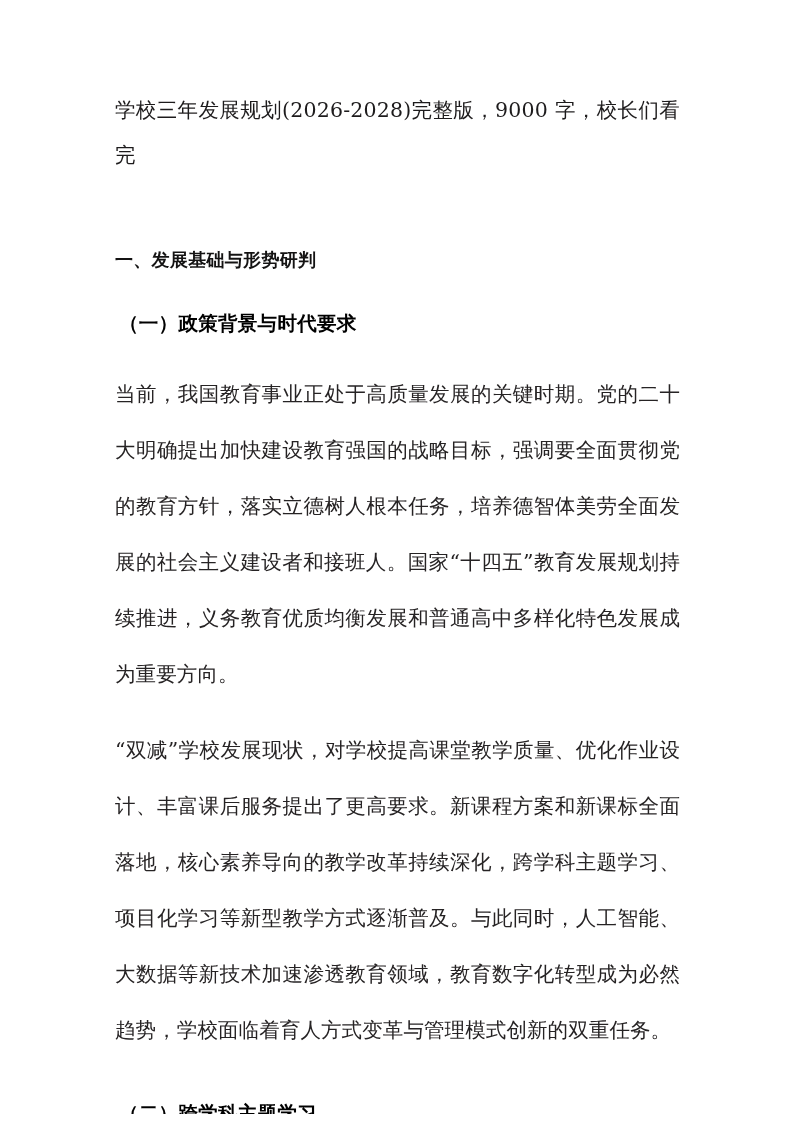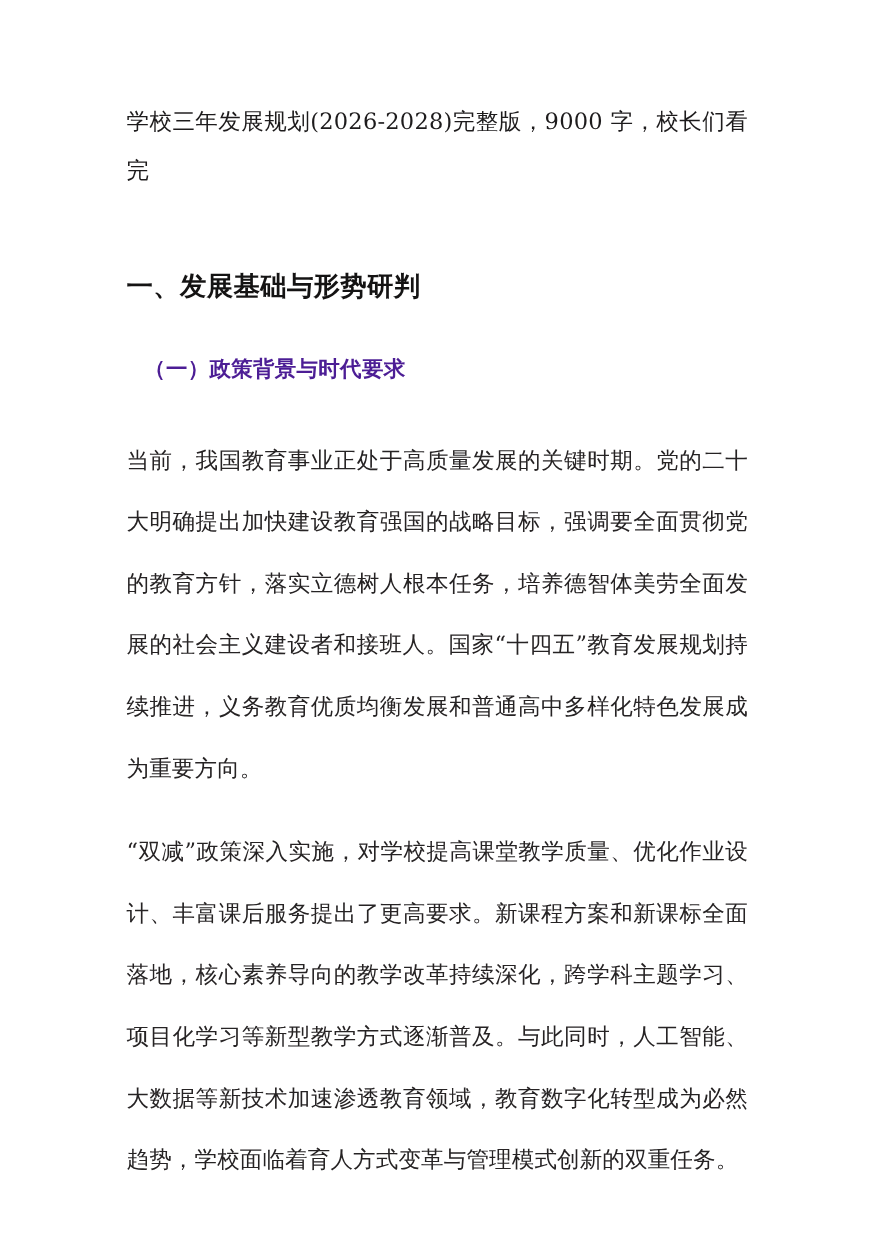--- a/index.html
+++ b/index.html
@@ -38,35 +38,35 @@
     text-align: justify;
     text-justify: inter-ideograph;
   }
 
   .spacer-lg {
     height: 66px;
   }
 
   .heading-1 {
     font-family: "DejaVu Sans", "Liberation Sans", sans-serif;
-    font-size: 24px;
+    font-size: 18px;
     line-height: 32px;
     font-weight: bold;
     color: #141313;
     margin: 0;
     letter-spacing: 0.3px;
   }
 
   .heading-2 {
     font-family: "DejaVu Sans", "Liberation Sans", sans-serif;
     font-size: 19.5px;
     line-height: 32px;
     font-weight: bold;
-    color: #4c1d95;
-    margin: 16px;
+    color: #000000;
+    margin: 4px;
     letter-spacing: 0.3px;
   }
 
   .body-par {
     font-family: "DejaVu Serif", "Liberation Serif", serif;
     font-size: 20.5px;
     line-height: 56px;
     color: #262324;
     margin: 0;
     text-align: justify;
@@ -94,20 +94,20 @@
     <div class="gap-after-h1"></div>
 
     <div class="heading-2">（一）政策背景与时代要求</div>
 
     <div class="gap-after-h2"></div>
 
     <p class="body-par">当前，我国教育事业正处于高质量发展的关键时期。党的二十大明确提出加快建设教育强国的战略目标，强调要全面贯彻党的教育方针，落实立德树人根本任务，培养德智体美劳全面发展的社会主义建设者和接班人。国家“十四五”教育发展规划持续推进，义务教育优质均衡发展和普通高中多样化特色发展成为重要方向。</p>
 
     <div class="gap-between-par"></div>
 
-    <p class="body-par">“双减”政策深入实施，对学校提高课堂教学质量、优化作业设计、丰富课后服务提出了更高要求。新课程方案和新课标全面落地，核心素养导向的教学改革持续深化，跨学科主题学习、项目化学习等新型教学方式逐渐普及。与此同时，人工智能、大数据等新技术加速渗透教育领域，教育数字化转型成为必然趋势，学校面临着育人方式变革与管理模式创新的双重任务。</p>
+    <p class="body-par">“双减”学校发展现状，对学校提高课堂教学质量、优化作业设计、丰富课后服务提出了更高要求。新课程方案和新课标全面落地，核心素养导向的教学改革持续深化，跨学科主题学习、项目化学习等新型教学方式逐渐普及。与此同时，人工智能、大数据等新技术加速渗透教育领域，教育数字化转型成为必然趋势，学校面临着育人方式变革与管理模式创新的双重任务。</p>
 
     <div class="gap-before-h2b"></div>
 
     <div class="heading-2">（二）跨学科主题学习</div>
 
   </div>
 </div>
 
 </body></html>

